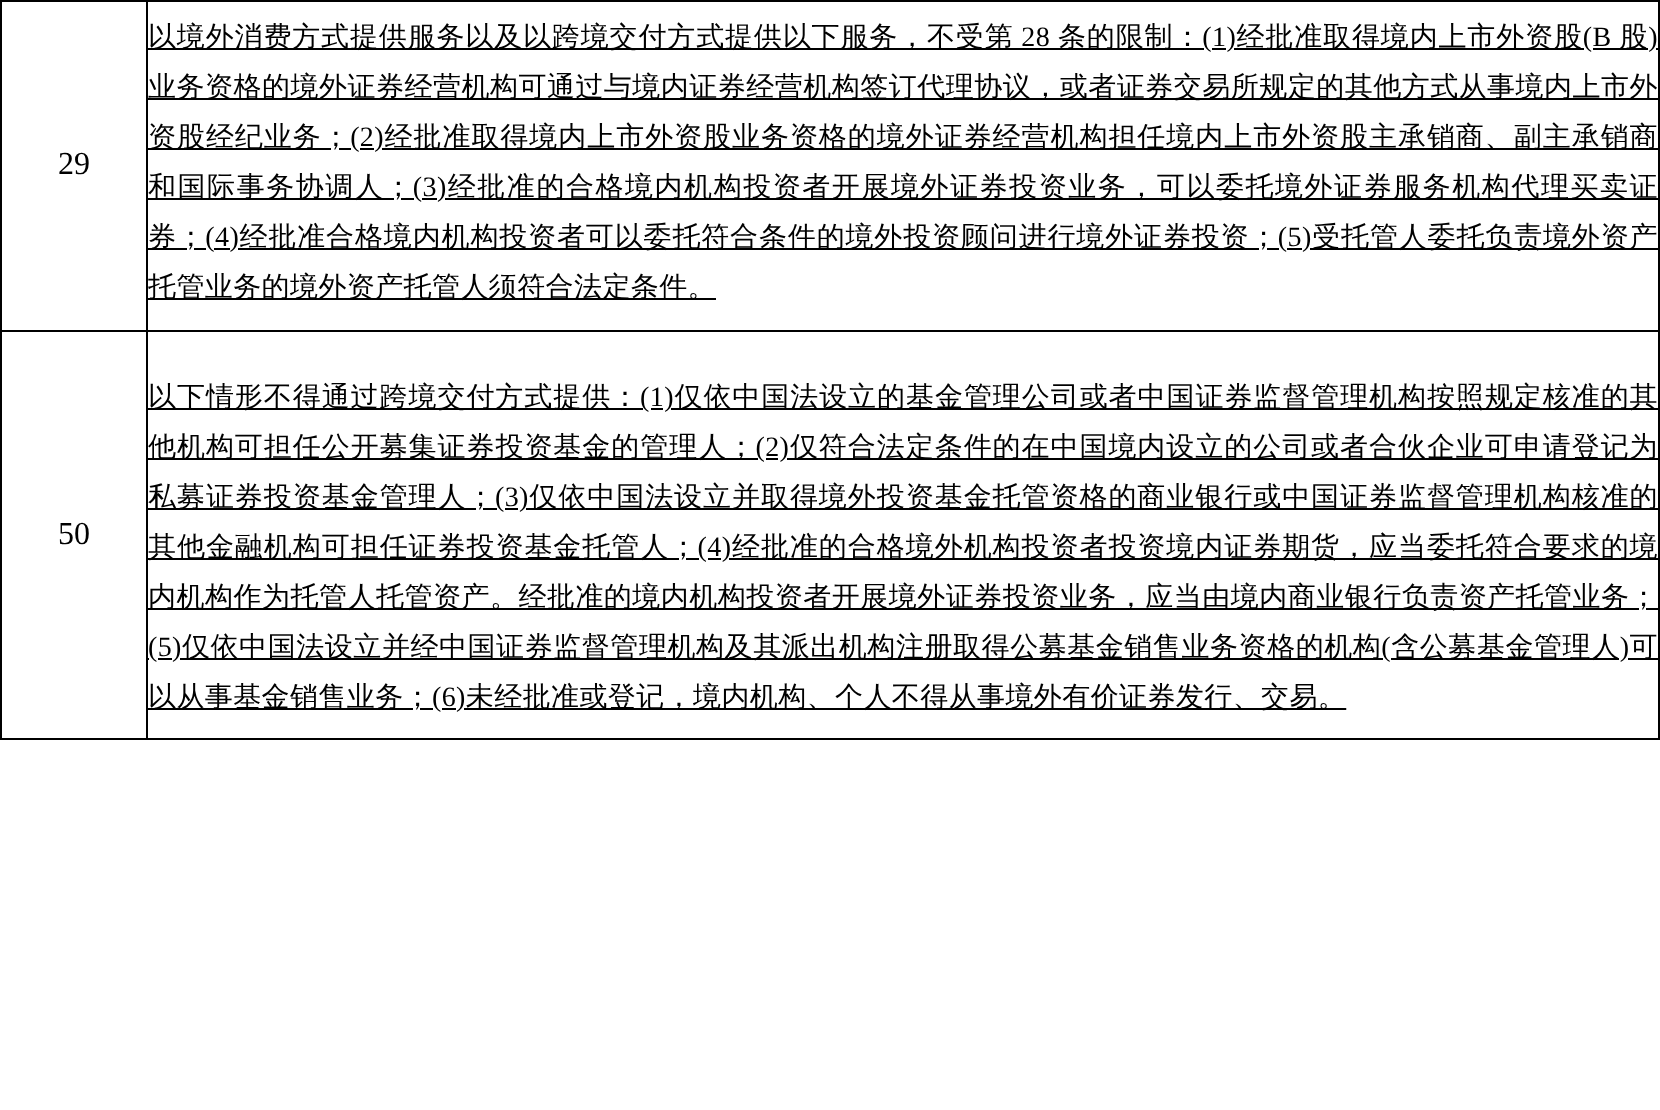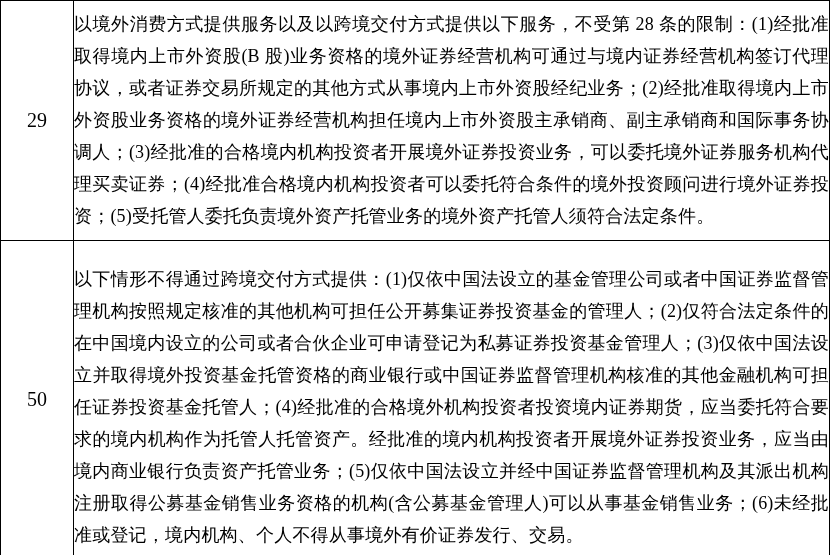--- a/index.html
+++ b/index.html
@@ -21,32 +21,33 @@
   }
   .doc-table td {
     border: 1px solid #000000;
     vertical-align: middle;
     padding: 0;
   }
   .col-num {
     width: 72px;
     text-align: center;
     font-family: "Liberation Serif", "DejaVu Serif", serif;
-    font-size: 20px;
+    font-size: 16px;
   }
   .col-text {
     padding: 8px 12px 10px 10px;
   }
   .para {
-    font-size: 18px;
+    font-size: 14px;
     line-height: 1.78;
     text-align: justify;
     text-justify: inter-ideograph;
     letter-spacing: 0.2px;
     word-break: break-all;
+    text-decoration: underline;
   }
   .row-29 .col-text { padding-top: 7px; padding-bottom: 8px; }
   .row-30 .col-text { padding-top: 22px; padding-bottom: 6px; margin-left: 23px; }
   .outer-frame {
     position: relative;
     width: 830px;
   }
   
   .doc-table tr:first-child td { border-top: 1px solid #000000; }
   .doc-table td:first-child { border-left: 1px solid #000000; }

